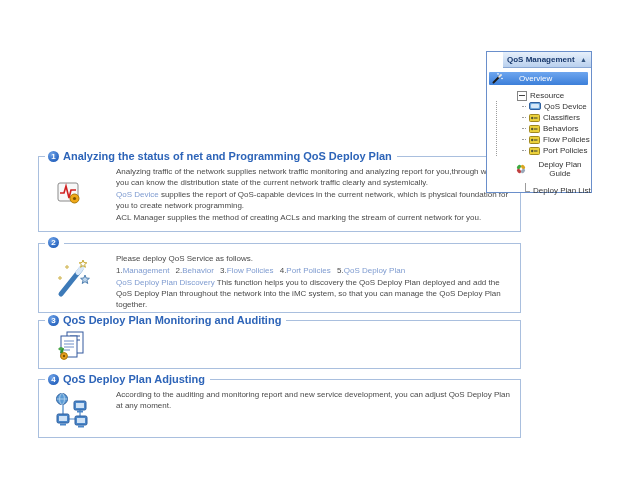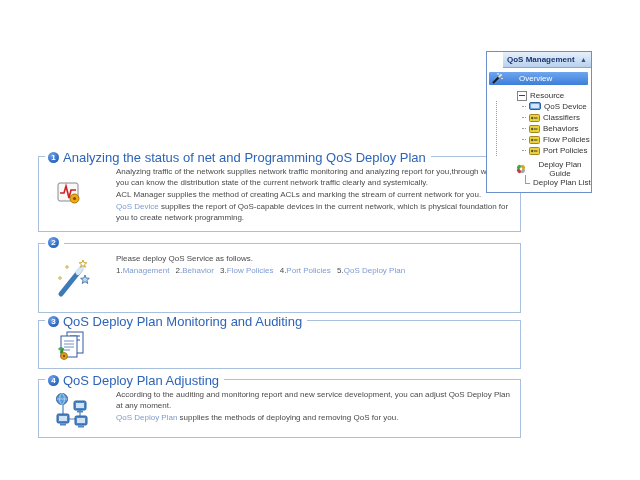--- a/index.html
+++ b/index.html
@@ -9,21 +9,21 @@
   .section{position:absolute;left:38px;width:481px;border:1px solid #a9bfde;background:#ffffff;}
   #sec1{top:156px;height:74px;}
   #sec2{top:243px;height:68px;}
   #sec3{top:320px;height:47px;}
   #sec4{top:379px;height:57px;}
 
   .legend{position:absolute;top:-7px;left:6px;background:#ffffff;padding:0 5px 0 3px;display:flex;align-items:center;gap:4px;white-space:nowrap;}
   .num-circle{display:inline-block;width:11px;height:11px;border-radius:50%;
     background:radial-gradient(circle at 35% 30%,#6fa3e8,#2a66c0 70%);
     color:#ffffff;font-size:8px;font-weight:bold;text-align:center;line-height:11px;}
-  .sec-title{color:#2d64b8;font-weight:normal;font-size:13px;}
+  .sec-title{color:#2d64b8;font-weight:bold;font-size:11px;}
 
   .sec-icon{position:absolute;left:14px;}
   .sec-text{position:absolute;left:77px;top:9px;right:8px;font-size:8px;line-height:11px;color:#4a4a4a;}
   .sec-text p{margin:0 0 1px 0;}
   a.lnk{color:#7e9bd0;text-decoration:none;cursor:pointer;}
   .stepnum{color:#4a4a4a;margin-left:4px;}
   .stepnum:first-child{margin-left:0;}
 
   
   .sidebar{position:absolute;left:486px;top:51px;width:106px;height:142px;background:#ffffff;
@@ -32,21 +32,21 @@
     display:flex;align-items:center;justify-content:space-between;padding:0 4px;margin-left:16px;}
   .sb-title{font-size:8px;font-weight:bold;color:#17376b;}
   .sb-collapse{font-size:7px;color:#33557f;line-height:7px;cursor:pointer;}
   .sb-overview{margin:4px 3px 0 2px;height:13px;background:linear-gradient(#6ea6ef,#3c7fd9);
     color:#ffffff;font-size:8px;display:flex;align-items:center;gap:16px;padding:0 3px;border-radius:1px;cursor:pointer;}
   .sb-row{display:flex;align-items:center;gap:3px;font-size:8px;color:#333333;height:11px;cursor:pointer;padding-left:25px;}
   .row-resource{margin:5px 0 0 5px;}
   .tree-kids{margin-left:9px;border-left:1px dotted #9c9c9c;}
   .tree-kids .sb-row::before{content:"";display:inline-block;width:4px;border-top:1px dotted #9c9c9c;}
   .row-guide{margin:7px 0 0 4px;text-align:center;}
-  .row-list{margin:3px 0 0 13px;position:relative;}
+  .row-list{margin:11px 0 0 13px;position:relative;}
   .row-list .elbow{display:inline-block;width:4px;height:8px;border-left:1px solid #9c9c9c;border-bottom:1px solid #9c9c9c;margin-top:-7px;}
 
   .minusbox{display:inline-block;width:8px;height:8px;border:1px solid #848484;background:#ffffff;position:relative;flex:0 0 auto;}
   .minusbox::after{content:"";position:absolute;left:1px;right:1px;top:3px;border-top:1px solid #444444;}
 
   .icon{flex:0 0 auto;display:inline-block;line-height:0;}
 </style>
 </head>
 <body>
 
@@ -58,22 +58,22 @@
   <span class="sec-icon icon" style="top:24px;left:18px;">
     <svg width="24" height="24" viewBox="0 0 24 24">
       <rect x="1" y="2" width="20" height="18" rx="2" fill="#f8f8f8" stroke="#8a8a8a"></rect>
       <polyline points="3,12 7,12 9,5 12,17 14,9 19,9" fill="none" stroke="#d02020" stroke-width="1.6"></polyline>
       <circle cx="17.5" cy="17.5" r="4.5" fill="#f0a818" stroke="#a87808"></circle>
       <circle cx="17.5" cy="17.5" r="1.6" fill="#7a5200"></circle>
     </svg>
   </span>
   <div class="sec-text">
     <p>Analyzing traffic of the network supplies network traffic monitoring and analyzing report for you,through which you can know the distribution state of the current network traffic clearly and systemically.</p>
+    <p><a class="lnk">QoS Device</a><span> supplies the report of QoS-capable devices in the current network, which is physical foundation for you to create network programming.</span></p>
     <p>ACL Manager supplies the method of creating ACLs and marking the stream of current network for you.</p>
-    <p><a class="lnk">QoS Device</a><span> supplies the report of QoS-capable devices in the current network, which is physical foundation for you to create network programming.</span></p>
   </div>
 </div>
 
 <div class="section" id="sec2">
   <div class="legend">
     <span class="num-circle">2</span>
   </div>
   <span class="sec-icon icon" style="top:14px;left:15px;">
     <svg width="38" height="42" viewBox="0 0 38 42">
       <line x1="7" y1="36" x2="27" y2="11" stroke="#3d7ab8" stroke-width="5" stroke-linecap="round"></line>
@@ -86,20 +86,21 @@
   </span>
   <div class="sec-text">
     <p>Please deploy QoS Service as follows.</p>
     <p>
       <span class="stepnum">1.</span><a class="lnk">Management</a>
       <span class="stepnum">2.</span><a class="lnk">Behavior</a>
       <span class="stepnum">3.</span><a class="lnk">Flow Policies</a>
       <span class="stepnum">4.</span><a class="lnk">Port Policies</a>
       <span class="stepnum">5.</span><a class="lnk">QoS Deploy Plan</a>
     </p>
+    <p><a class="lnk">QoS Deploy Plan Discovery</a><span> This function helps you to discovery the QoS Deploy Plan deployed and add the QoS Deploy Plan throughout the network into the iMC system, so that you can manage the QoS Deploy Plan together.</span></p>
   </div>
 </div>
 
 <div class="section" id="sec3">
   <div class="legend">
     <span class="num-circle">3</span>
     <span class="sec-title">QoS Deploy Plan Monitoring and Auditing</span>
   </div>
   <span class="sec-icon icon" style="top:10px;left:17px;">
     <svg width="30" height="30" viewBox="0 0 30 30">
@@ -142,21 +143,20 @@
       </g>
       <g>
         <rect x="22" y="24" width="12" height="9" rx="1.5" fill="#4a86c8" stroke="#2e5f9e"></rect>
         <rect x="24" y="26" width="8" height="5" fill="#cfe2f6"></rect>
         <rect x="25" y="33.5" width="6" height="2" fill="#4a86c8"></rect>
       </g>
     </svg>
   </span>
   <div class="sec-text">
     <p>According to the auditing and monitoring report and new service development, you can adjust QoS Deploy Plan at any moment.</p>
-    <p><a class="lnk">QoS Deploy Plan</a><span> supplies the methods of deploying and removing QoS for you.</span></p>
   </div>
 </div>
 
 <div class="sidebar">
   <div class="sb-header">
     <span class="sb-title">QoS Management</span>
     <span class="sb-collapse">▲</span>
   </div>
 
   <div class="sb-overview">

